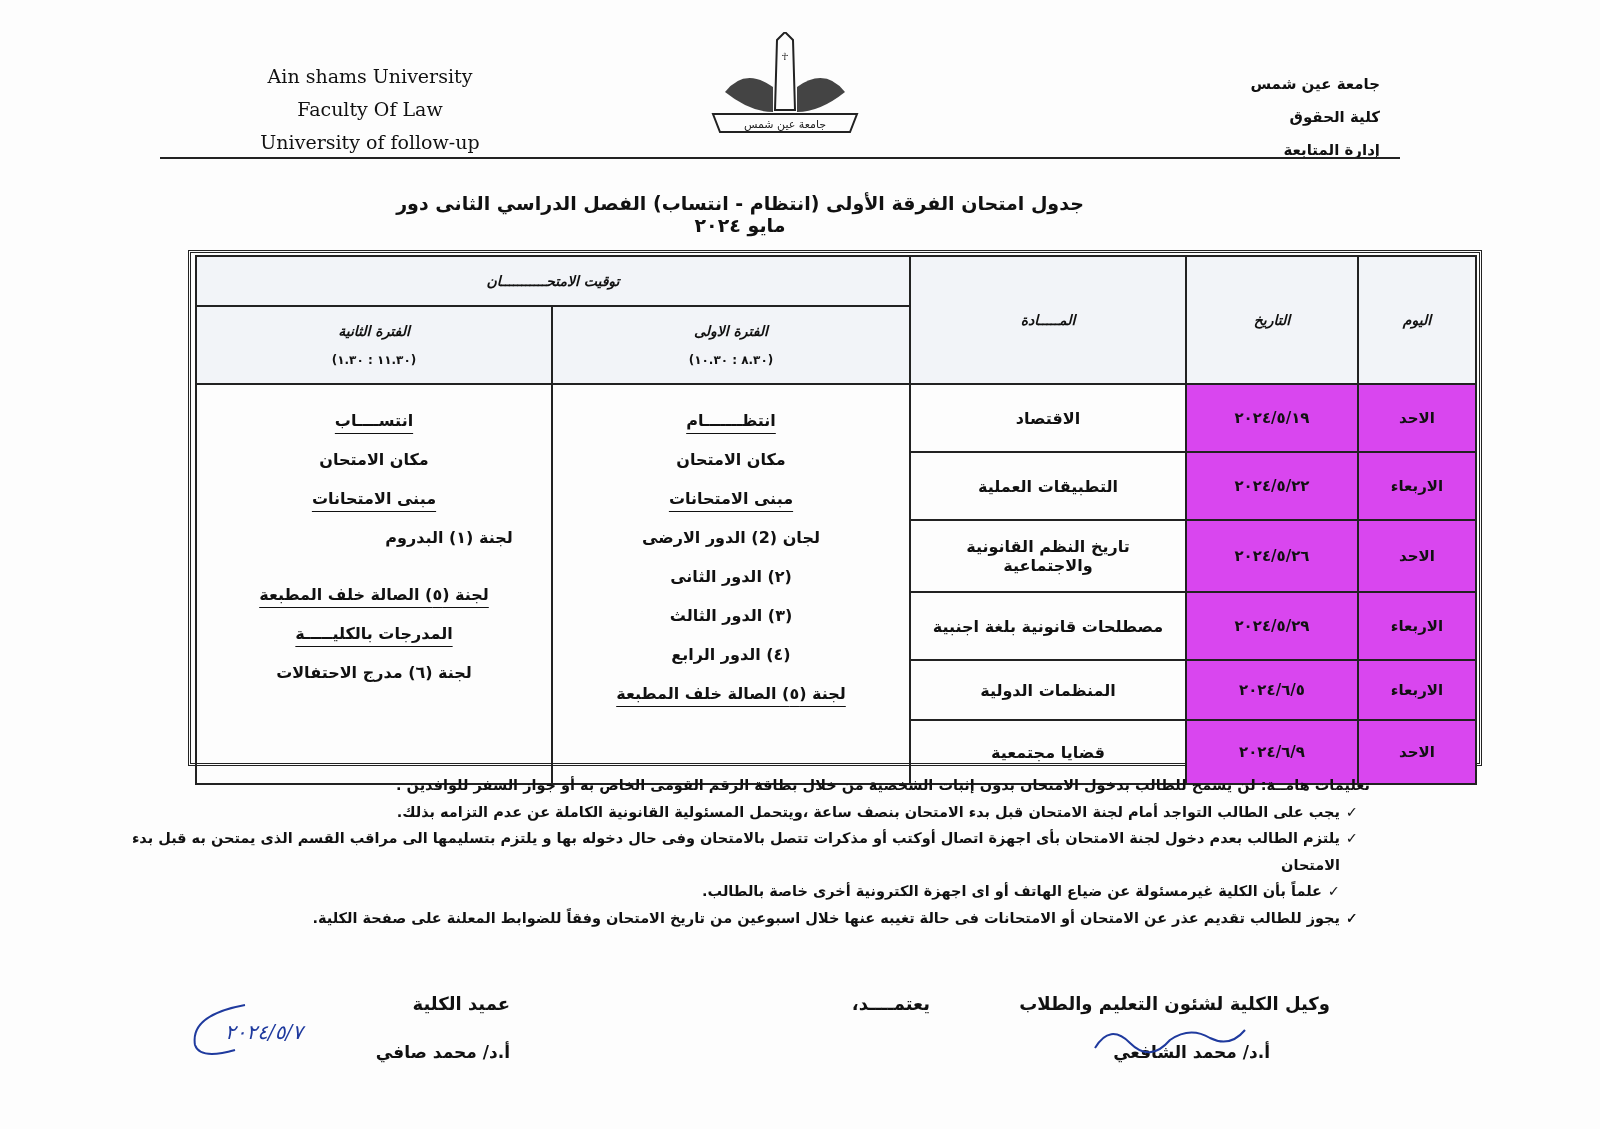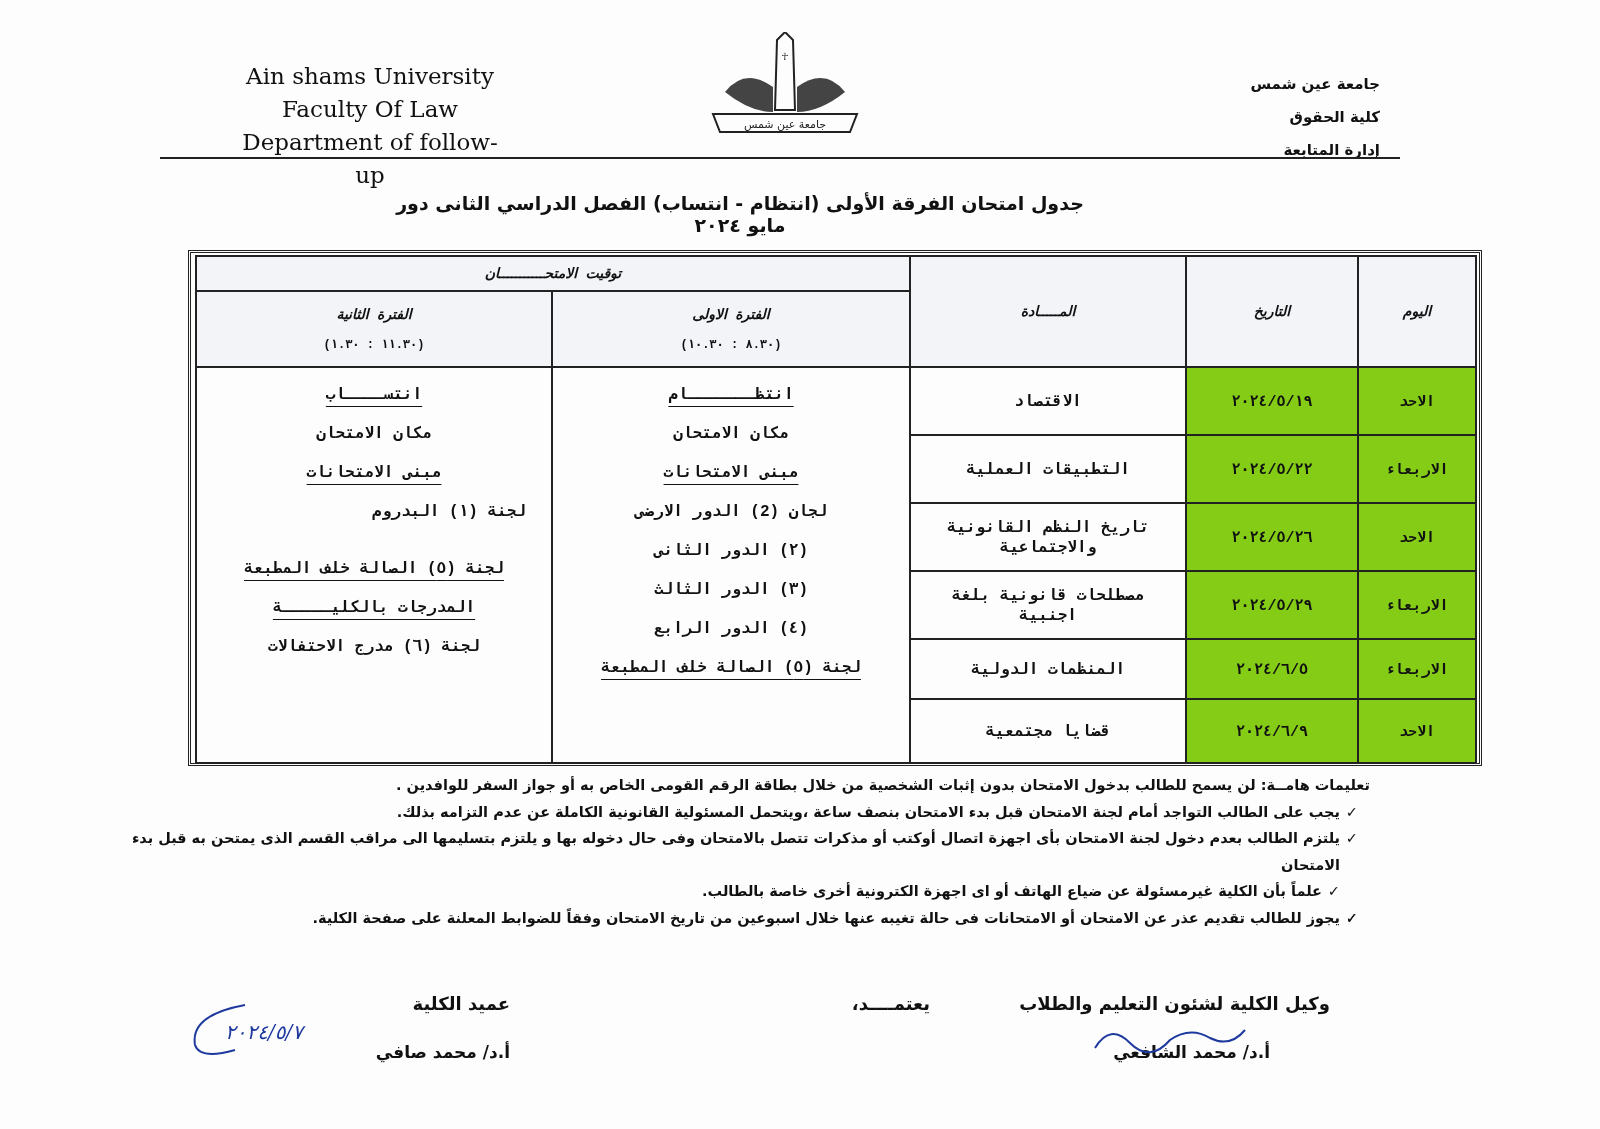--- a/index.html
+++ b/index.html
@@ -1,30 +1,30 @@
 <!DOCTYPE html>
 <html><head>
 <meta charset="utf-8">
 <style>
   html, body { margin:0; padding:0; }
   body { width:1600px; height:1129px; background:#fdfdfd; position:relative; overflow:hidden; font-family:"DejaVu Sans", sans-serif; color:#111; }
   .abs { position:absolute; }
   
-  .en-head { left:240px; top:60px; width:260px; font-family:"DejaVu Serif", serif; font-size:23px; line-height:33px; text-align:center; color:#111; }
+  .en-head { left:240px; top:60px; width:260px; font-family:"DejaVu Serif", serif; font-size:19px; line-height:33px; text-align:center; color:#111; }
   .ar-head { right:220px; top:68px; width:200px; direction:rtl; text-align:right; font-size:15px; font-weight:bold; line-height:33px; }
   .logo { left:705px; top:32px; width:160px; height:108px; }
   .head-rule { left:160px; top:157px; width:1240px; height:2px; background:#222; }
   .title { left:380px; top:192px; width:720px; direction:rtl; text-align:center; font-size:19px; font-weight:bold; }
   
   .tbl-outer { left:188px; top:250px; width:1294px; height:516px; border:3px double #222; box-sizing:border-box; }
   table.sched { position:absolute; left:195px; top:255px; width:1280px; height:506px; border-collapse:collapse; direction:rtl; table-layout:fixed; }
-  table.sched td, table.sched th { border:2px solid #222; text-align:center; font-weight:bold; padding:8px;font-family:Liberation Mono, monospace; }
+  table.sched td, table.sched th { border:2px solid #222; text-align:center; font-weight:bold; padding:16px; }
   .hdr { background:#f2f4f8; font-style:italic; font-size:14px; }
   .hdr-sub { font-size:12px; font-style:normal; display:block; margin-top:14px; }
-  .day, .date { background:#84cc16; font-size:15px; }
+  .day, .date { background:#d946ef; font-size:15px; }
   .subj { font-size:16px; }
   .place { vertical-align:top; }
   .place .line { display:block; font-size:16px; margin:0 auto; line-height:39px; }
   .u { text-decoration:underline; text-underline-offset:7px; }
   
   .instr { left:80px; top:772px; width:1290px; direction:rtl; text-align:right; font-size:14.5px; font-weight:bold; line-height:26.5px; }
   .instr .lead { font-weight:normal; }
   .instr ul { list-style:none; margin:0; padding:0; }
   .instr li { padding-right:30px; position:relative; }
   .check { position:absolute; right:12px; top:0; font-weight:normal; }
@@ -33,21 +33,21 @@
   .sig-role { display:block; }
   .sig-name { display:block; margin-top:28px; font-size:17px; }
   .scribble { color:#1f3a9e; font-family:"DejaVu Serif", serif; font-style:italic; }
 </style>
 </head>
 <body>
 
 <div class="abs en-head">
   <div>Ain shams University</div>
   <div>Faculty Of Law</div>
-  <div>Department of follow-up</div>
+  <div>University of follow-up</div>
 </div>
 
 <div class="abs logo">
   <svg width="160" height="108" viewBox="0 0 160 108">
     <polygon points="72,8 80,0 88,8 90,78 70,78" fill="none" stroke="#222" stroke-width="2"></polygon>
     <text x="80" y="28" font-size="10" text-anchor="middle" fill="#222">☥</text>
     <path d="M20,60 Q40,35 68,55 L68,80 Q45,80 20,60 Z" fill="#444"></path>
     <path d="M140,60 Q120,35 92,55 L92,80 Q115,80 140,60 Z" fill="#444"></path>
     <path d="M8,82 L152,82 L145,100 L15,100 Z" fill="none" stroke="#222" stroke-width="2"></path>
     <text x="80" y="96" font-size="11" text-anchor="middle" fill="#222">جامعة عين شمس</text>

